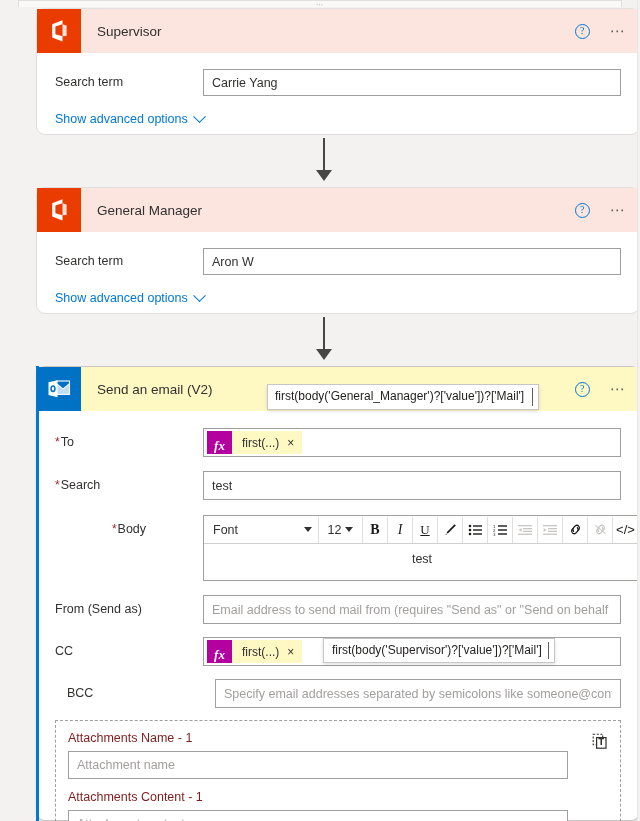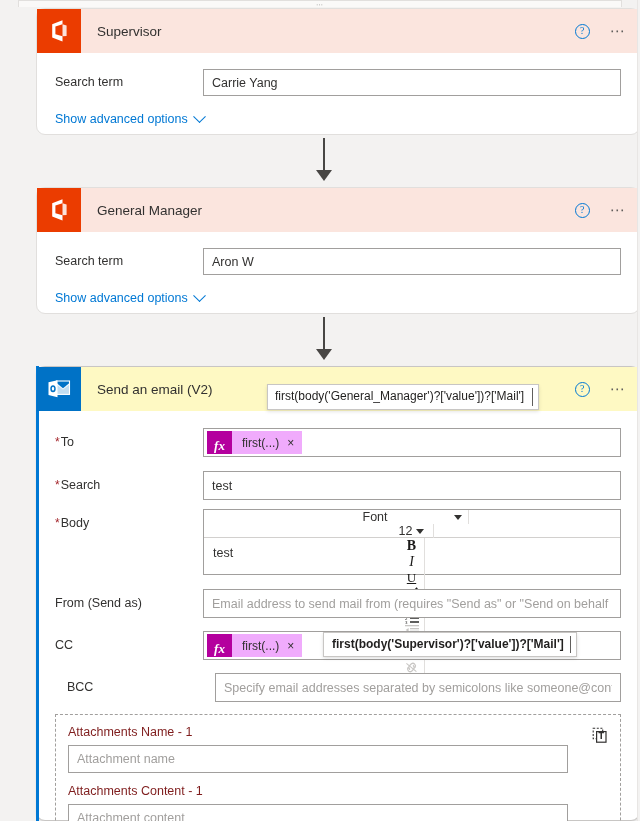--- a/index.html
+++ b/index.html
@@ -186,21 +186,21 @@
     width: 25px;
     background: #b4009e;
     color: #ffffff;
     font-family: "Liberation Serif", serif;
     font-style: italic;
     font-size: 13px;
     font-weight: bold;
     display: flex; align-items: flex-end; justify-content: center;
   }
   .token-label {
-    background: #f0abfc;
+    background: #fef9c3;
     color: #323130;
     font-size: 12px;
     display: flex;
     align-items: center;
     gap: 8px;
     padding: 0 8px 0 10px;
     white-space: nowrap;
   }
   .token-x { color: #323130; font-size: 12px; cursor: pointer; }
 
@@ -232,21 +232,20 @@
     background: #fff;
   }
   .rte-toolbar {
     height: 28px;
     border-bottom: 1px solid #d2d0ce;
     display: flex;
     align-items: center;
     padding: 0 2px;
     gap: 0;
     background: #ffffff;
-    flex-direction: column;
   }
   .tb-font {
     width: 113px; height: 26px;
     display: flex; align-items: center; justify-content: space-between;
     padding: 0 6px 0 7px;
     font-size: 12.5px; color: #323130;
     border-right: 1px solid #e1dfdd;
     cursor: pointer;
   }
   .tb-size {
@@ -468,21 +467,21 @@
 
       <div class="field-row" style="margin-top:14px;">
         <div class="field-label">
           <span class="req-star">*</span><span>Search</span>
         </div>
         <div class="field-control">
           <input class="txt-input tall" type="text" value="test" style="">
         </div>
       </div>
 
-      <div class="field-row" style="margin-top:9px;">
+      <div class="field-row" style="margin-top:15px;text-align:center;">
         <div class="field-label">
           <span class="req-star">*</span><span>Body</span>
         </div>
         <div class="field-control">
           <div class="rte">
             <div class="rte-toolbar">
               <div class="tb-font">
                 <span>Font</span>
                 <span class="caret-dn"></span>
               </div>
@@ -570,21 +569,21 @@
           <div class="token-box">
             <div class="token-chip">
               <div class="token-fx">
                   <i>fx</i>
                 </div>
               <div class="token-label">
                 <span>first(...)</span>
                 <span class="token-x">×</span>
               </div>
             </div>
-            <div class="tooltip caret-tip" style="left:119px;top:0px;height:25px;padding:4px 12px 4px 8px;font-weight:bold;">first(body('Supervisor')?['value'])?['Mail']</div>
+            <div class="tooltip caret-tip" style="left:119px;top:0px;height:25px;padding:4px 12px 4px 8px;">first(body('Supervisor')?['value'])?['Mail']</div>
           </div>
         </div>
       </div>
 
       <div class="field-row" style="margin-top:13px;padding-left:30px;">
         <div class="field-label">BCC</div>
         <div class="field-control">
           <input class="txt-input tall" type="text" placeholder="Specify email addresses separated by semicolons like someone@contoso.com" style="">
         </div>
       </div>

